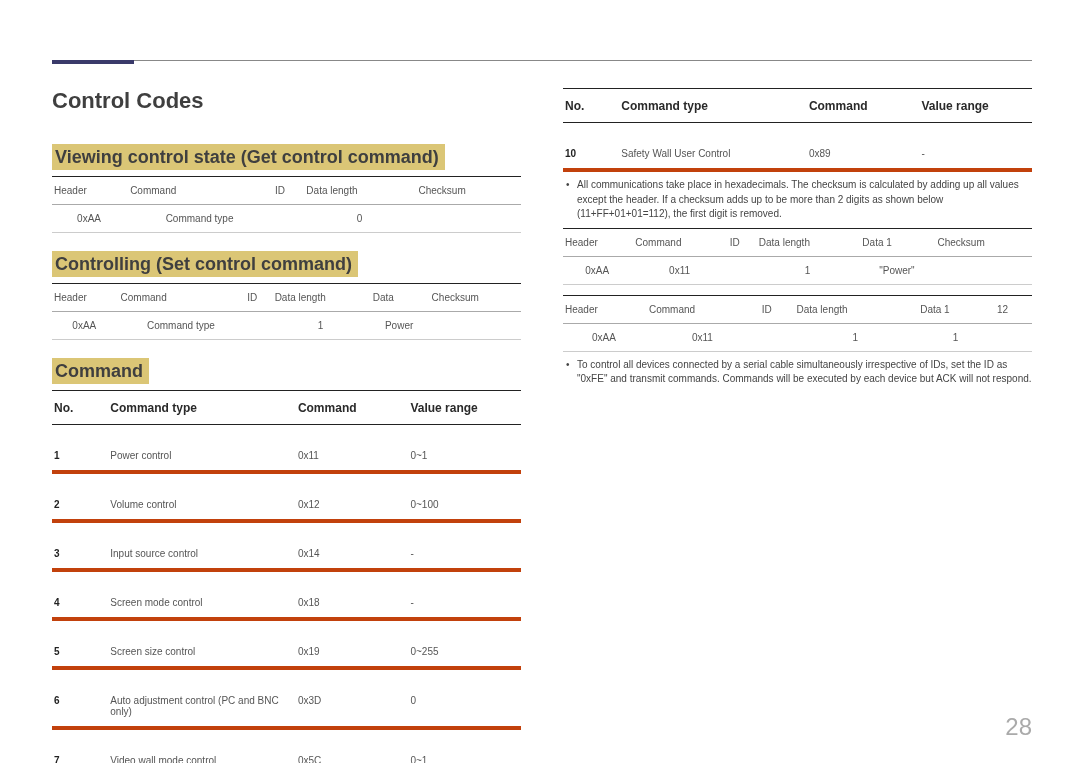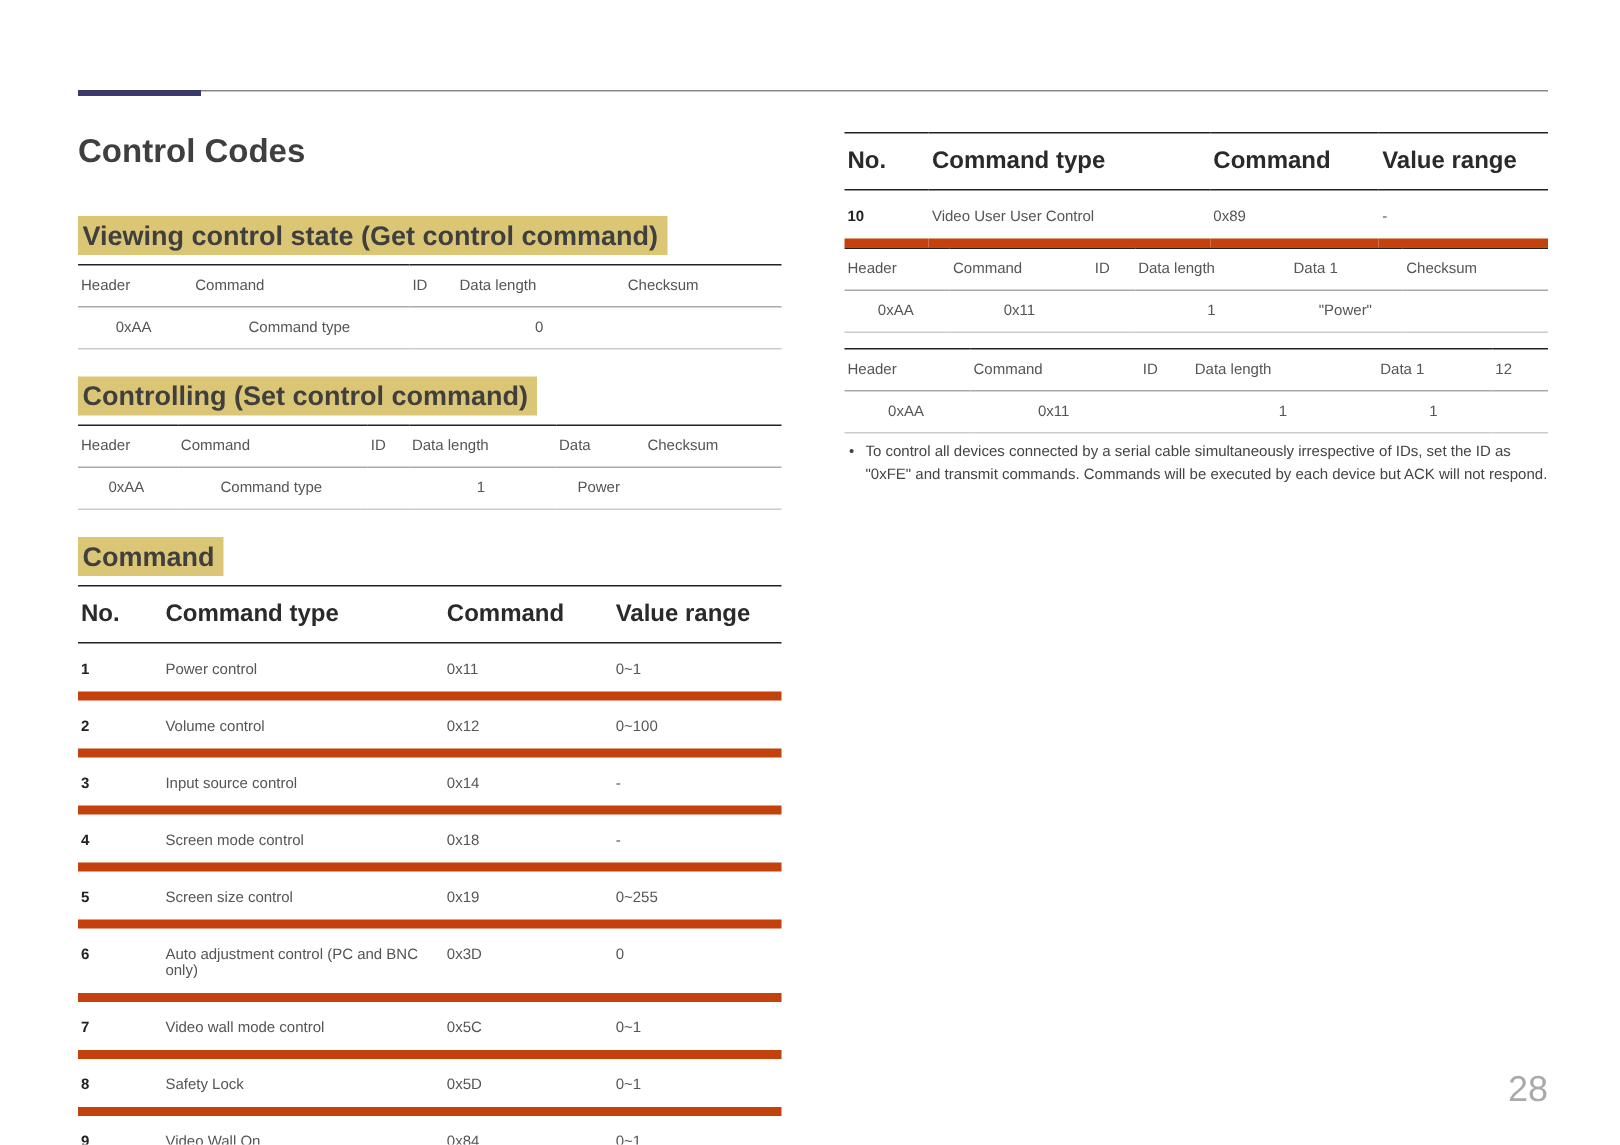--- a/index.html
+++ b/index.html
@@ -68,31 +68,31 @@
   }
   .tbl-small thead th {
     border-top: 1px solid #222;
     border-bottom: 1px solid #aaa;
   }
   .tbl-small tbody td {
     border-bottom: 1px solid #ccc;
     text-align: center;
   }
   .tbl-cmd thead th {
-    font-size: 16px;
+    font-size: 12px;
     font-weight: 700;
     color: #2a2a2a;
     text-align: left;
     padding: 10px 4px 9px 2px;
     border-top: 1.5px solid #222;
     border-bottom: 1.5px solid #222;
   }
   .tbl-cmd tbody td {
-    padding: 12px 4px 9px 2px;
-    border-bottom: 6px solid #c2410c;
+    padding: 25px 4px 9px 2px;
+    border-bottom: 4px solid #c2410c;
     vertical-align: top;
   }
   .tbl-cmd tbody td:first-child {
     font-weight: 700;
     color: #222;
   }
   ul.bullets {
     list-style: none;
     font-size: 10px;
     line-height: 1.45;
@@ -272,27 +272,30 @@
           <tr>
         <th>No.</th>
         <th>Command type</th>
         <th>Command</th>
         <th>Value range</th>
       </tr>
         </thead>
       <tbody id="cmd-right-body">
           <tr>
             <td>10</td>
-            <td>Video User User Control</td>
+            <td>Safety Wall User Control</td>
             <td>0x89</td>
             <td>-</td>
           </tr>
         </tbody>
     </table>
 
+    <ul class="bullets">
+      <li>All communications take place in hexadecimals. The checksum is calculated by adding up all values except the header. If a checksum adds up to be more than 2 digits as shown below (11+FF+01+01=112), the first digit is removed.</li>
+    </ul>
 
     <table class="tbl-small">
       <thead>
           <tr>
         <th>Header</th>
         <th>Command</th>
         <th>ID</th>
         <th>Data length</th>
         <th>Data 1</th>
         <th>Checksum</th>

